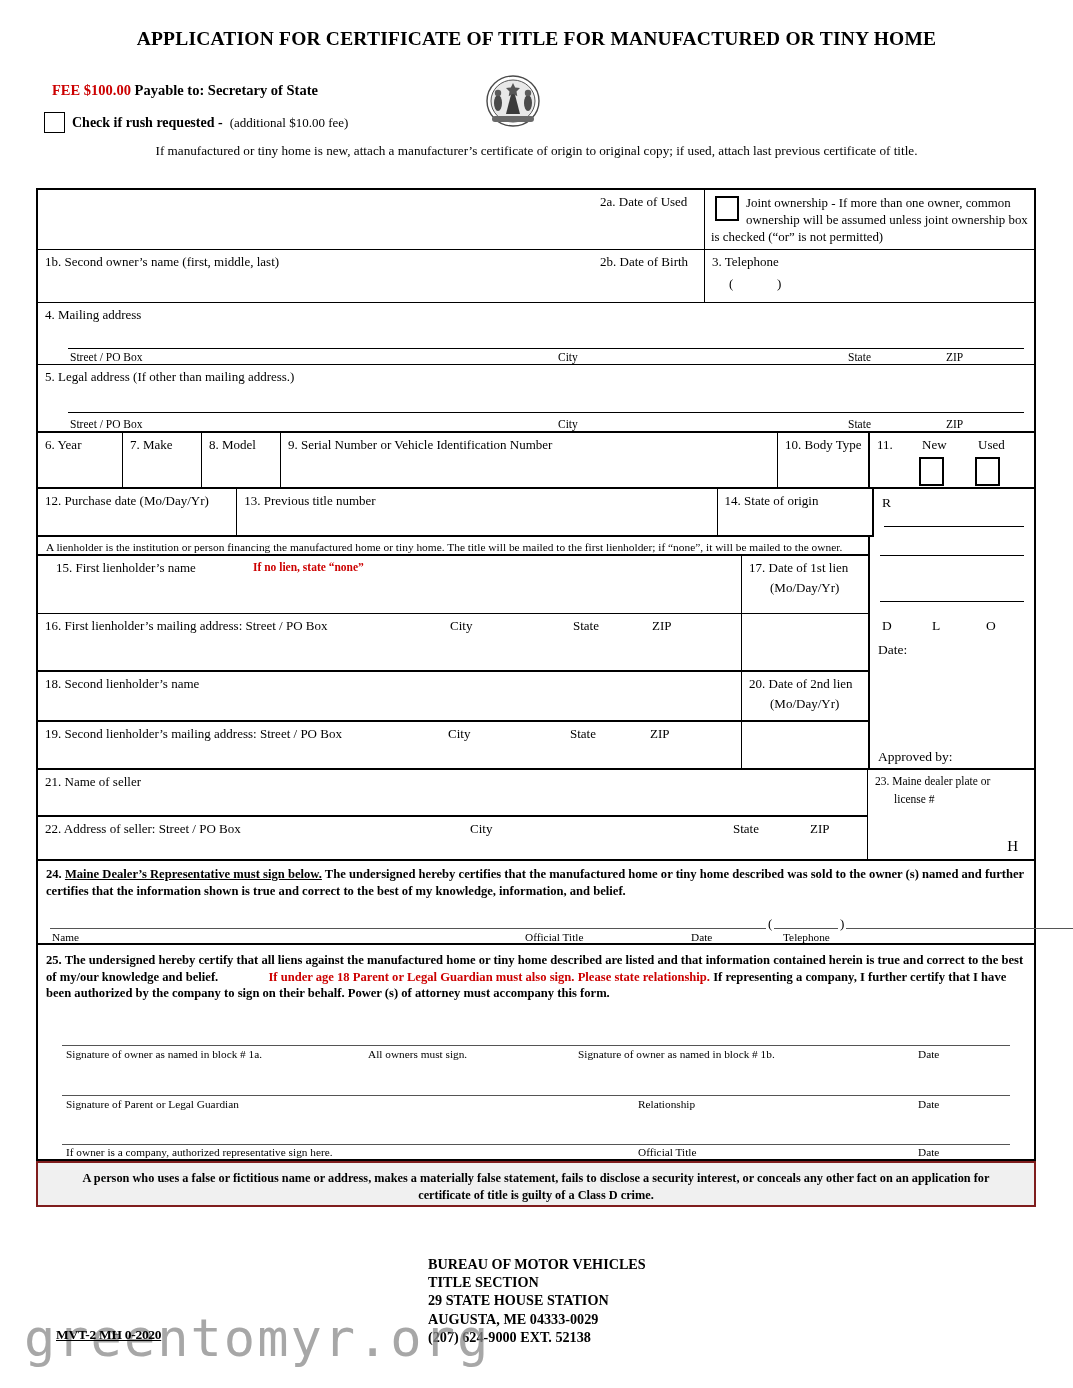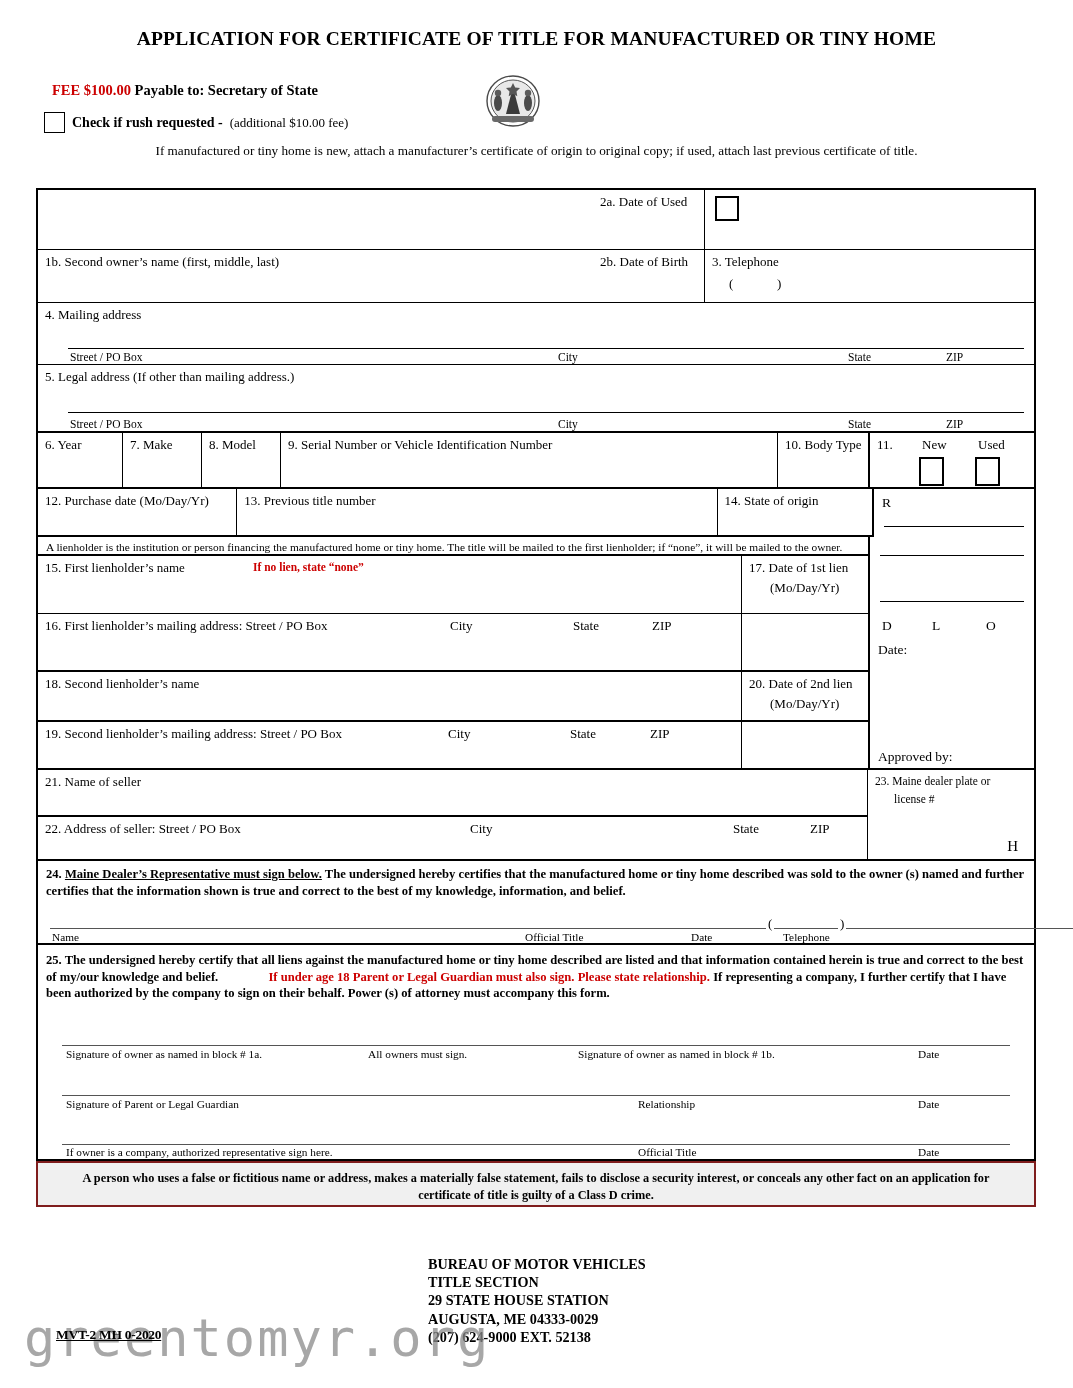--- a/index.html
+++ b/index.html
@@ -236,20 +236,21 @@
 
 <div class="form">
 
   <div class="row">
     <div class="cell bt bl bb1" style="width:668px;height:62px;">
       <span class="lbl" style="position:absolute;left:555px;top:0;">2a.  Date of Used</span>
     </div>
     <div class="cell bt br bl1 bb1" style="width:332px;height:62px;">
       <div style="position:relative;padding:5px 6px 0 6px;">
         <span class="ck" style="float:left;margin:1px 7px 0 4px;width:20px;height:21px;"></span>
+        <span style="font-size:12.9px;line-height:1.32;display:block;">Joint ownership - If more than one owner, common  ownership will be assumed unless joint ownership box is checked (“or” is not permitted)</span>
       </div>
     </div>
   </div>
 
   <div class="row">
     <div class="cell bl bb1" style="width:668px;height:53px;">
       <span class="lbl">1b.  Second owner’s name (first, middle, last)</span>
       <span class="lbl" style="position:absolute;left:555px;top:0;">2b.  Date of Birth</span>
     </div>
     <div class="cell br bl1 bb1" style="width:332px;height:53px;">
@@ -330,21 +331,21 @@
     <div class="cell bl br bb" style="width:834px;height:19px;">
       <span class="notice-bar">A lienholder is the institution or person financing the manufactured home or tiny home. The title will be mailed to the first lienholder; if “none”, it will be mailed to the owner.</span>
     </div>
     <div class="cell br office-col" style="width:166px;height:19px;">
       <div class="office-line" style="top:18px;"></div>
     </div>
   </div>
 
   <div class="row">
     <div class="cell bl br1 bb1" style="width:706px;height:58px;">
-      <span class="lbl" style="display:inline-block;">15. First lienholder’s name</span>
+      <span class="lbl" style="display:inline-block;margin-left:11px;">15. First lienholder’s name</span>
       <span class="red" style="position:absolute;left:215px;top:5px;">If no lien, state “none”</span>
     </div>
     <div class="cell br bb1" style="width:128px;height:58px;">
       <span class="lbl">17. Date of 1st lien</span>
       <span class="lbl" style="padding-left:28px;">(Mo/Day/Yr)</span>
     </div>
     <div class="cell br office-col" style="width:166px;height:58px;">
       <div class="office-line" style="top:45px;"></div>
     </div>
   </div>

